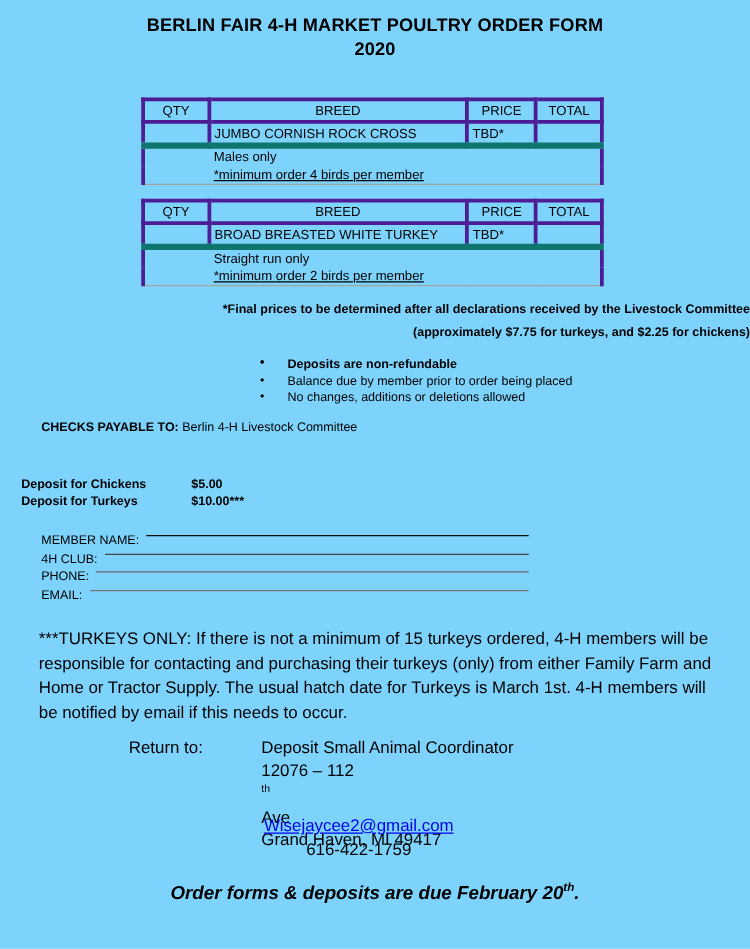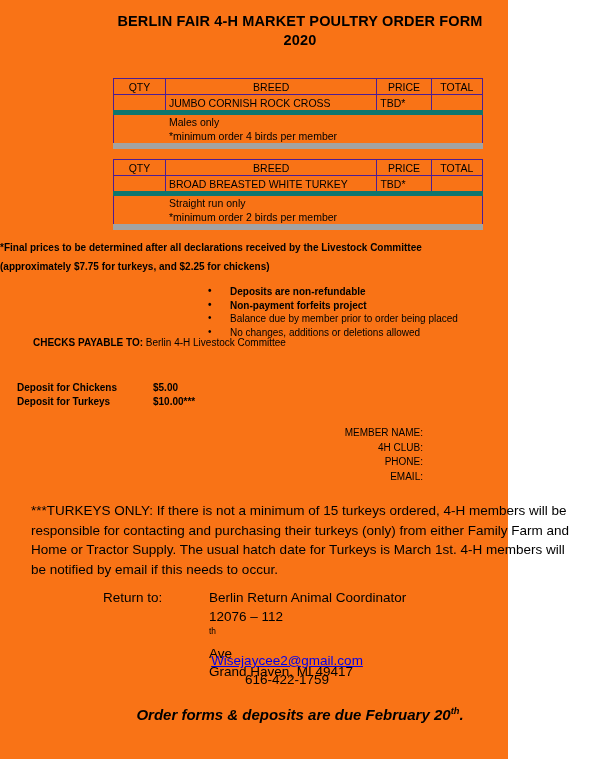--- a/index.html
+++ b/index.html
@@ -12,23 +12,23 @@
     width: 600px;
     height: 759px;
     position: relative;
     font-family: "Liberation Sans", sans-serif;
     color: #000000;
     overflow: hidden;
   }
 
   .page {
     position: relative;
-    width: 508px;
+    width: 600px;
     height: 759px;
-    background: #f97316;
+    background: #7dd3fc;
   }
 
   
   .doc-title {
     position: absolute;
     left: 0;
     top: 12px;
     width: 600px;
     text-align: center;
     font-weight: bold;
@@ -44,21 +44,21 @@
     left: 113px;
     width: 370px;
     border-collapse: collapse;
     font-size: 10.5px;
   }
   .order-table.tbl-1 { top: 78px; }
   .order-table.tbl-2 { top: 159px; }
 
   .order-table td,
   .order-table th {
-    border: 1px solid #4c1d95;
+    border: 3px solid #4c1d95;
     padding: 0;
     font-weight: normal;
     vertical-align: middle;
     height: 14px;
   }
   .col-qty   { width: 52px;  text-align: center; }
   .col-breed { width: 213px; text-align: center; }
   .col-price { width: 51px;  text-align: center; }
   .col-total { width: 51px;  text-align: center; }
 
@@ -66,29 +66,29 @@
   .order-table .hdr td { height: 15px; }
   .order-table .row-breed td { height: 15px; }
   .order-table .note-row td {
     text-align: left;
     padding-left: 55px;
     height: 14px;
     border-top: none;
     border-bottom: none;
   }
   .order-table .note-row.first td { border-top: 5px solid #0f766e; }
-  .order-table .note-row.last td  { border-bottom: 6px solid #a3a3a3; }
+  .order-table .note-row.last td  { border-bottom: 1px solid #a3a3a3; text-decoration: underline; }
 
   
   .price-note {
     position: absolute;
     left: 0;
     top: 238px;
     width: 600px;
-    text-align: left;
+    text-align: right;
     font-size: 10px;
     font-weight: bold;
     line-height: 19px;
   }
 
   
   .bullets {
     position: absolute;
     left: 208px;
     top: 285px;
@@ -139,23 +139,22 @@
   
   .form-fields {
     position: absolute;
     left: 33px;
     top: 427px;
     width: 390px;
     font-size: 10px;
   }
   .ffrow {
     display: flex;
-    align-items: flex-end;
+    align-items: flex-start;
     height: 14.5px;
-    flex-direction: column;
   }
   .ffrow .flabel {
     white-space: nowrap;
     line-height: 12px;
   }
   .ffrow .fline {
     flex: 1 1 auto;
     border-bottom: 1px solid #3a3a3a;
     margin-left: 6px;
     margin-bottom: 2px;
@@ -285,21 +284,20 @@
     </tbody>
   </table>
 
   <div class="price-note">
     <div>*Final prices to be determined after all declarations received by the Livestock Committee</div>
     <div>(approximately $7.75 for turkeys, and $2.25 for chickens)</div>
   </div>
 
   <ul class="bullets">
     <li class="bold">Deposits are non-refundable</li>
-    <li class="bold">Non-payment forfeits project</li>
     <li>Balance due by member prior to order being placed</li>
     <li>No changes, additions or deletions allowed</li>
   </ul>
 
   <div class="checks-line">
     <span class="lbl">CHECKS PAYABLE TO:</span>
     <span class="val">Berlin 4-H Livestock Committee</span>
   </div>
 
   <div class="deposits">
@@ -328,21 +326,21 @@
       <span class="flabel">EMAIL:</span>
       <span class="fline"></span>
     </div>
   </div>
 
   <div class="turkeys-para">***TURKEYS ONLY:  If there is not a minimum of 15 turkeys ordered, 4-H members will be responsible for contacting and purchasing their turkeys (only) from either Family Farm and Home or Tractor Supply. The usual hatch date for Turkeys is March 1st. 4-H members will be notified by email if this needs to occur.</div>
 
   <div class="return-block">
     <span class="ret-label">Return to:</span>
     <span class="ret-addr">
-      <span>Berlin Return Animal Coordinator</span>
+      <span>Deposit Small Animal Coordinator</span>
       <span><span>12076 – 112</span><sup>th</sup><span> Ave</span></span>
       <span>Grand Haven, MI  49417</span>
     </span>
   </div>
 
   <div class="contact-block">
     <a class="email" href="#" style="color: rgb(0, 0, 238);">Wisejaycee2@gmail.com</a>
     <span class="phone">616-422-1759</span>
   </div>
 

